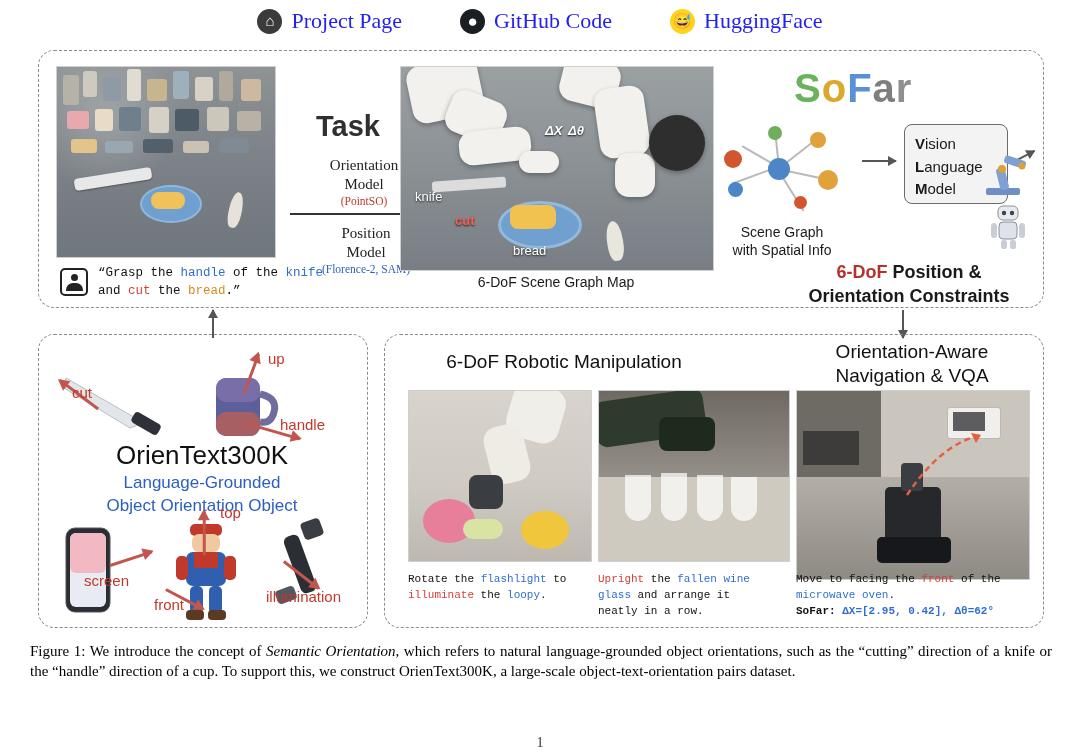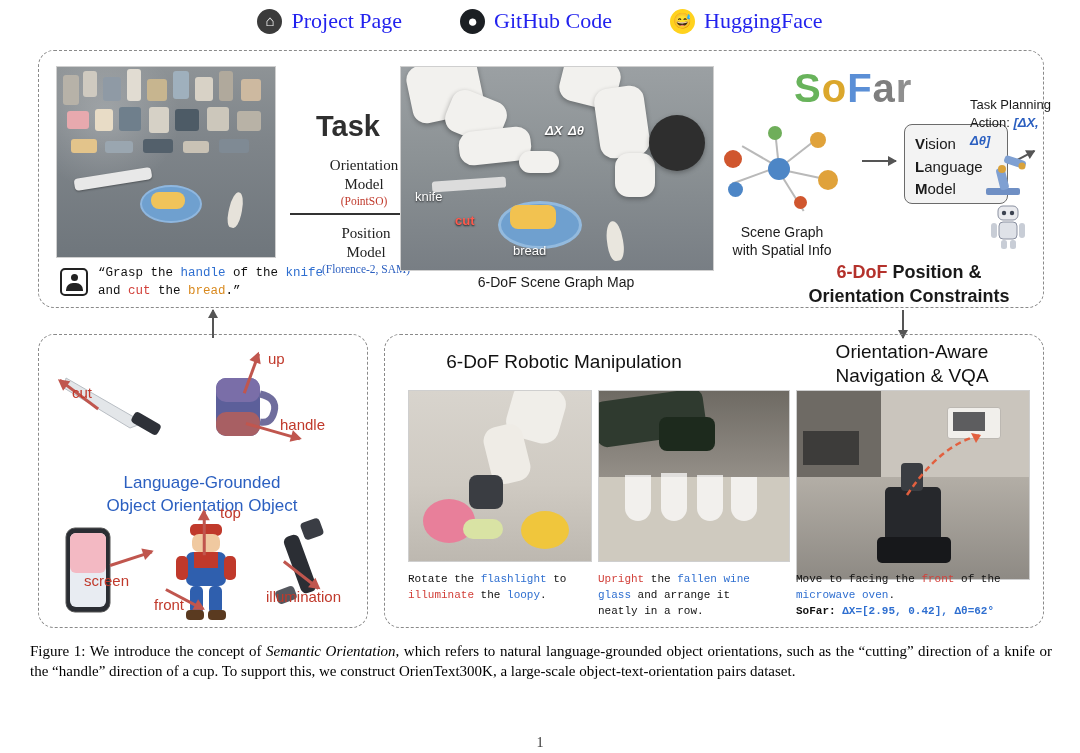--- a/index.html
+++ b/index.html
@@ -560,27 +560,20 @@
   <div class="caption-small" style="left:672px; top:194px; width:156px;">with Spatial Info</div>
 
   <div class="small-arrow h" style="left:830px; top:112px; width:34px;"></div>
 
   <div class="vlm-box" style="left:872px; top:76px; width:104px; height:80px;">
     <div><b>V</b><span>ision</span></div>
     <div><b>L</b><span>anguage</span></div>
     <div><b>M</b><span>odel</span></div>
   </div>
 
-  <div class="task-plan" style="left:938px; top:48px; width:90px;">
-    <div>Task Planning</div>
-    <div>
-      <span>Action:</span>
-      <span class="blue">[ΔX, Δθ]</span>
-    </div>
-  </div>
 
   <div class="small-arrow h" style="left:978px; top:108px; width:26px; transform:rotate(-28deg);"></div>
 
   <svg class="mini-arm" style="left:948px; top:100px;" viewBox="0 0 52 52">
     <rect x="6" y="40" width="34" height="7" rx="2" fill="#6f8fc4"></rect>
     <rect x="18" y="20" width="9" height="22" rx="3" fill="#7fa0d2" transform="rotate(-14 22 31)"></rect>
     <rect x="24" y="10" width="22" height="8" rx="3" fill="#7fa0d2" transform="rotate(18 35 14)"></rect>
     <circle cx="22" cy="21" r="4" fill="#d9a23b"></circle>
     <circle cx="42" cy="18" r="3.5" fill="#d9a23b"></circle>
   </svg>
@@ -601,20 +594,21 @@
       <span class="red">6-DoF</span><span> Position &amp;</span>
     </div>
     <div>Orientation Constraints</div>
   </div>
 
   <div class="small-arrow v up" style="left:180px; top:262px; height:28px;"></div>
   <div class="small-arrow v" style="left:870px; top:262px; height:28px;"></div>
 
   <div class="dashbox" id="panel-dataset"></div>
 
+  <div class="ds-title" style="left:20px; top:392px;">OrienText300K</div>
   <div class="ds-sub" style="left:20px; top:424px;">
     <div>Language-Grounded</div>
     <div>Object Orientation Object</div>
   </div>
 
   <svg class="ds-obj" style="left:28px; top:316px; width:110px; height:82px;" viewBox="0 0 110 82">
     <polygon points="6,14 72,52 86,58 70,64 4,24" fill="#e3e6e9" stroke="#b9bec4"></polygon>
     <rect x="72" y="50" width="30" height="12" rx="4" fill="#2e3138" transform="rotate(30 80 56)"></rect>
   </svg>
   <div class="red-arrow" style="left:66px; top:360px; width:48px; transform:rotate(-143deg);"></div>

